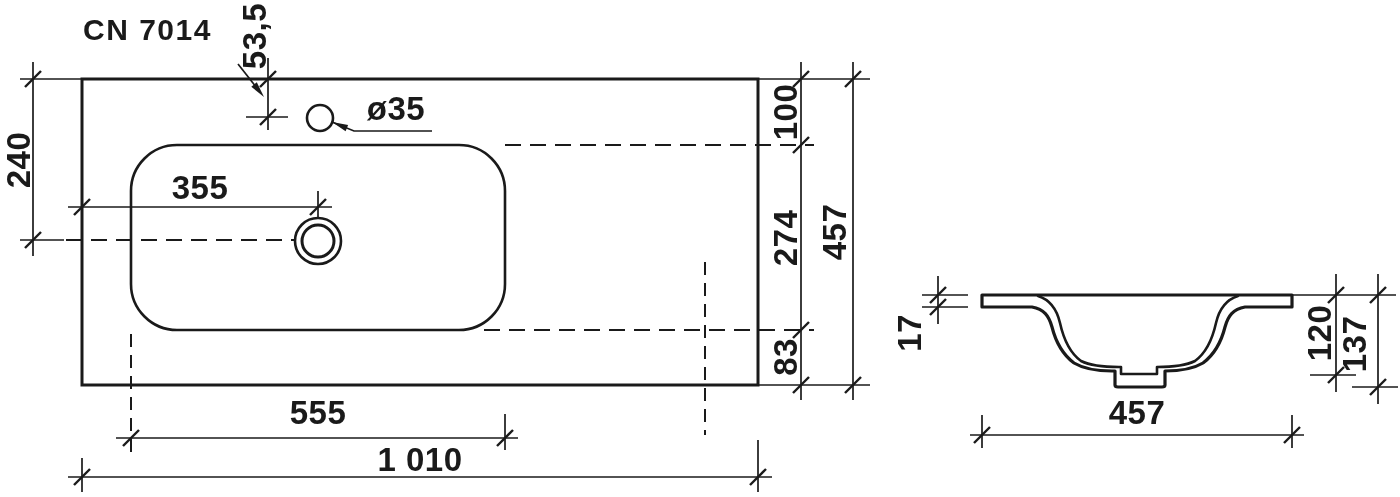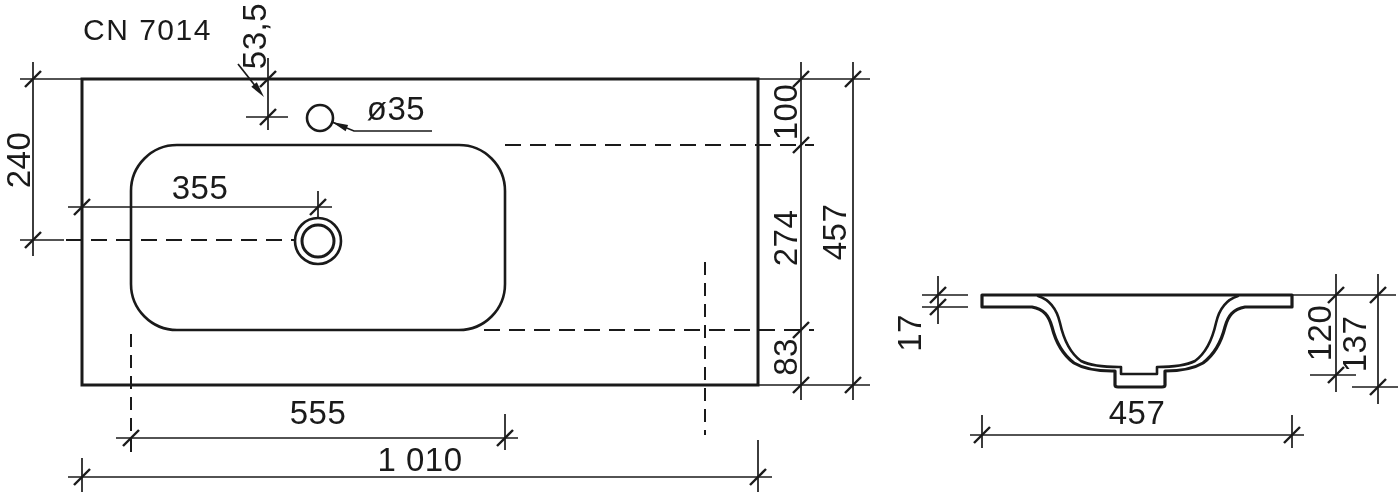--- a/index.html
+++ b/index.html
@@ -2,20 +2,21 @@
 <html><head>
 <meta charset="utf-8">
 <style>
   html,body{margin:0;padding:0;}
   #stage{
     position:relative;
     width:1400px;height:497px;
     background:#ffffff;
     overflow:hidden;
     font-family:"Liberation Sans",sans-serif;
+    font-weight:bold;
   }
   svg{display:block;}
   svg text{
     font-family:"Liberation Sans",sans-serif;
     font-size:33px;
     letter-spacing:0.5px;
   }
   svg text.title{font-size:30px;letter-spacing:1.5px;}
   .outline{fill:none;stroke-width:3;}
   .basin{fill:none;stroke-width:2.6;}

